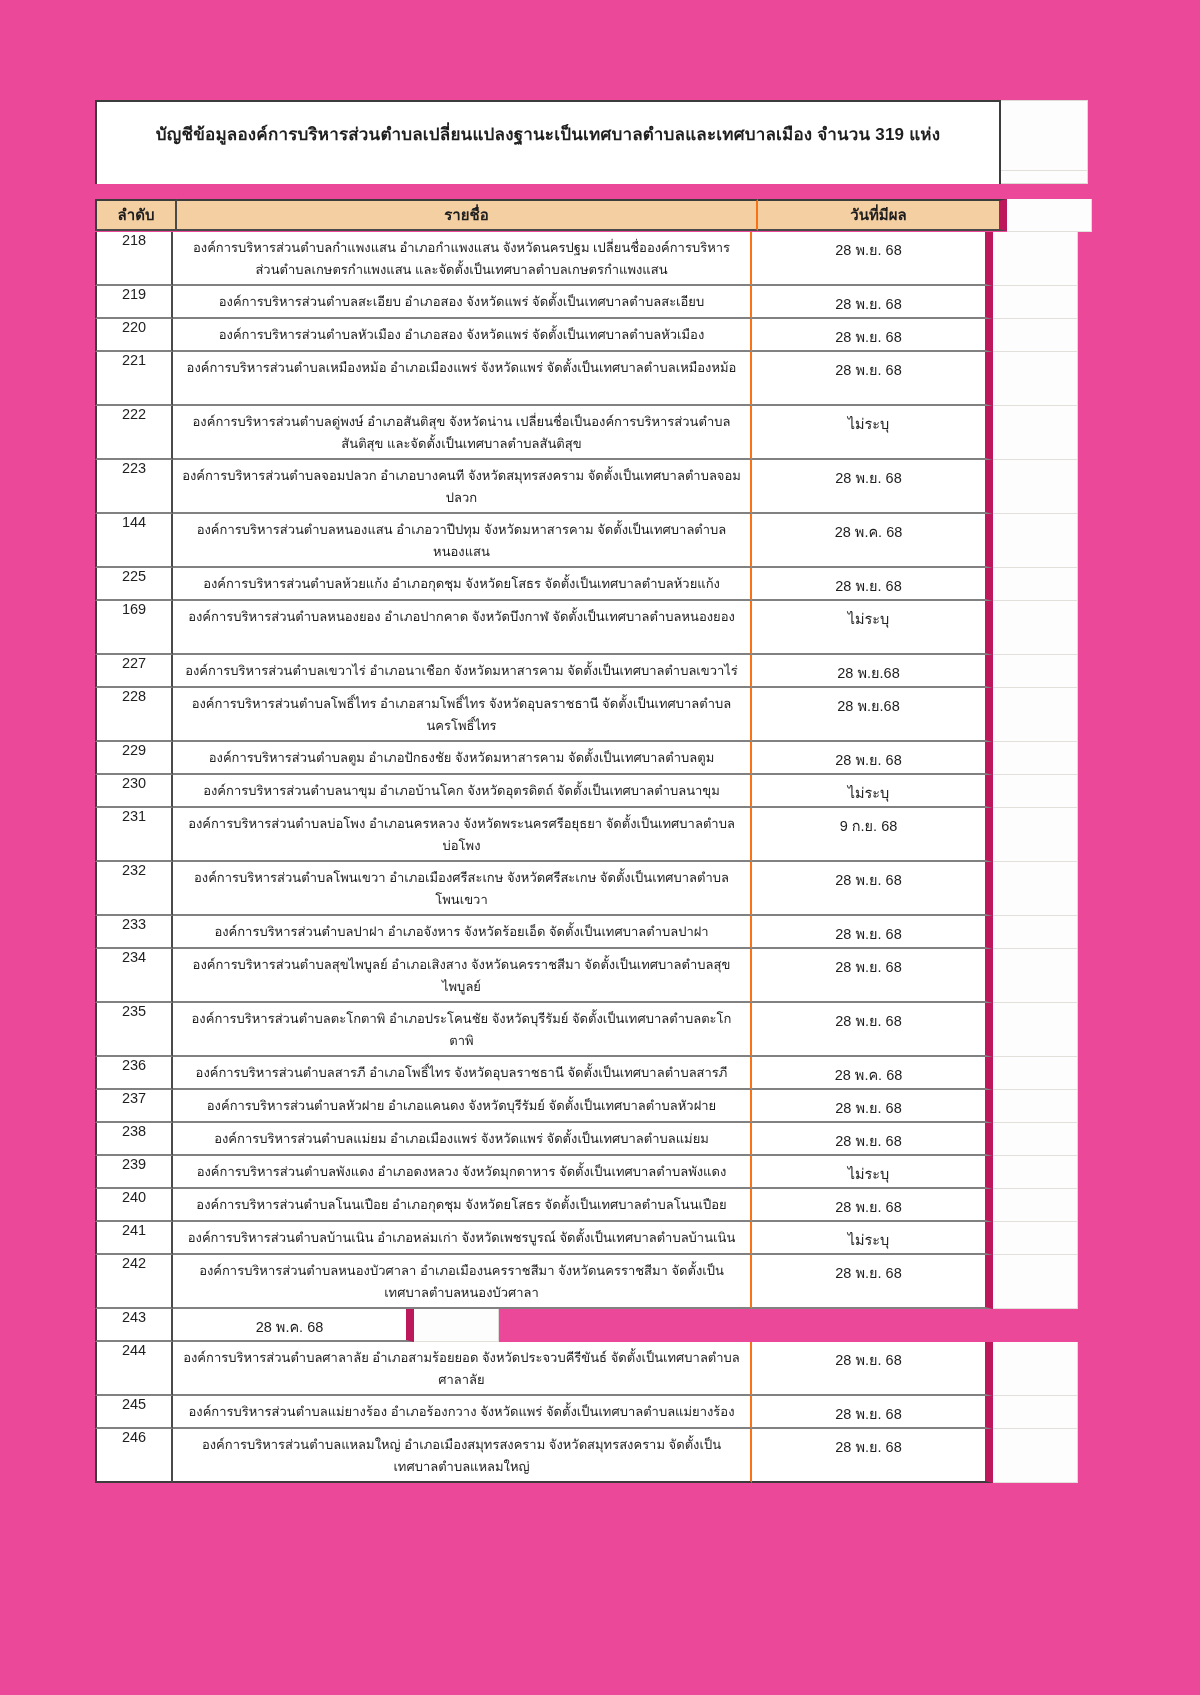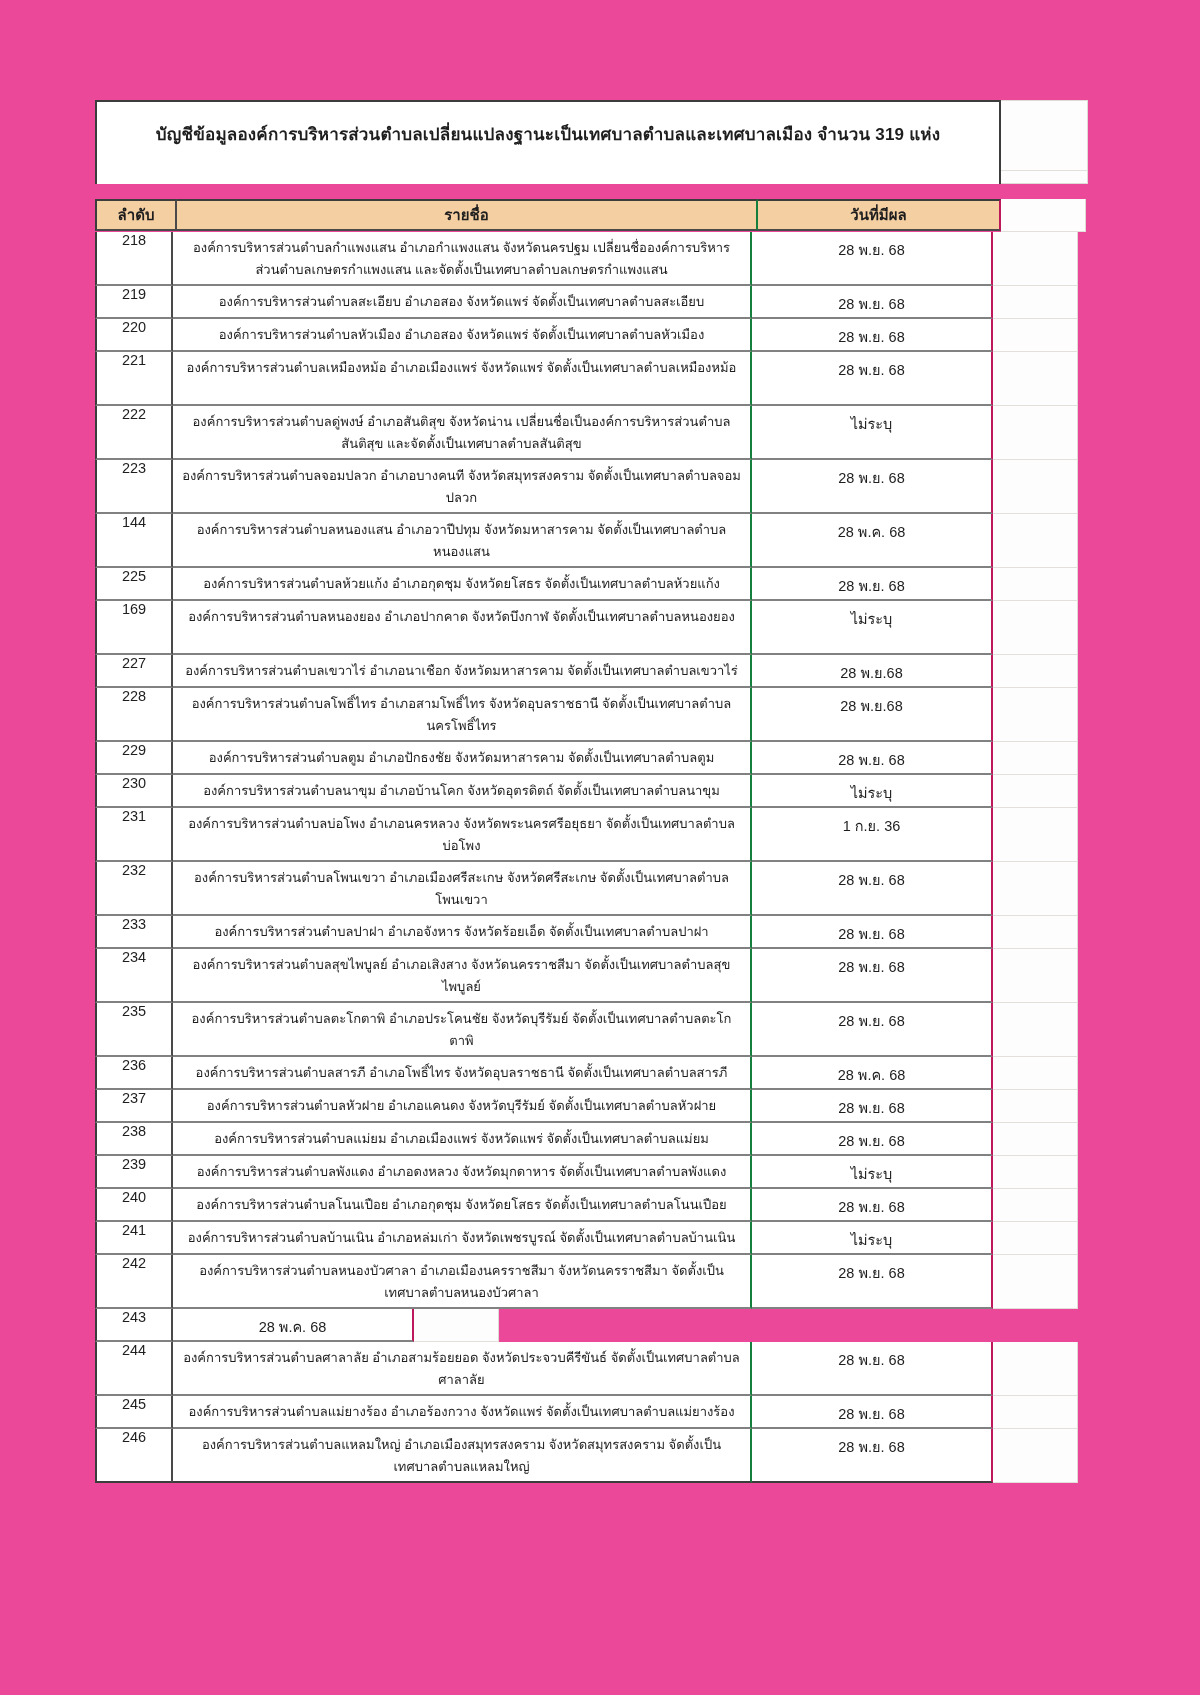--- a/index.html
+++ b/index.html
@@ -37,22 +37,22 @@
   .head-row{display:flex;margin-top:15px;}
   .head-row .cell{
     background:#f4cfa2;
     border-top:2px solid #3c3c3c;
     border-bottom:2px solid #4a4a4a;
     font-weight:bold;font-size:15px;
     display:flex;align-items:center;justify-content:center;
     height:28px;box-sizing:content-box;
   }
   .c-no{width:78px;border-left:2px solid #3c3c3c;border-right:2px solid #4a4a4a;}
-  .c-name{width:579px;border-right:2px solid #15803d;}
-  .c-date{width:241px;border-right:2px solid #be185d;}
+  .c-name{width:579px;border-right:2px solid #f97316;}
+  .c-date{width:241px;border-right:8px solid #be185d;}
   .c-ghost{
     width:84px;border-right:1px solid #dedad6;
     border-bottom:1px solid #e3e0dc;background:#fdfdfd;
   }
   .head-row .c-ghost{border-top:none;border-bottom:1px solid #e3e0dc;background:#fdfdfd;height:32px;}
 
   
   .row{display:flex;align-items:stretch;}
   .row .c-no,.row .c-name,.row .c-date{
     border-bottom:2px solid #818181;
@@ -182,21 +182,21 @@
   <div class="row h1">
     <div class="c-no">230</div>
     <div class="c-name">องค์การบริหารส่วนตำบลนาขุม อำเภอบ้านโคก จังหวัดอุตรดิตถ์ จัดตั้งเป็นเทศบาลตำบลนาขุม</div>
     <div class="c-date">ไม่ระบุ</div>
     <div class="c-ghost"></div>
   </div>
 
   <div class="row h2">
     <div class="c-no">231</div>
     <div class="c-name">องค์การบริหารส่วนตำบลบ่อโพง อำเภอนครหลวง จังหวัดพระนครศรีอยุธยา จัดตั้งเป็นเทศบาลตำบลบ่อโพง</div>
-    <div class="c-date">1 ก.ย. 36</div>
+    <div class="c-date">9 ก.ย. 68</div>
     <div class="c-ghost"></div>
   </div>
 
   <div class="row h2">
     <div class="c-no">232</div>
     <div class="c-name">องค์การบริหารส่วนตำบลโพนเขวา อำเภอเมืองศรีสะเกษ จังหวัดศรีสะเกษ จัดตั้งเป็นเทศบาลตำบลโพนเขวา</div>
     <div class="c-date">28 พ.ย. 68</div>
     <div class="c-ghost"></div>
   </div>
 

